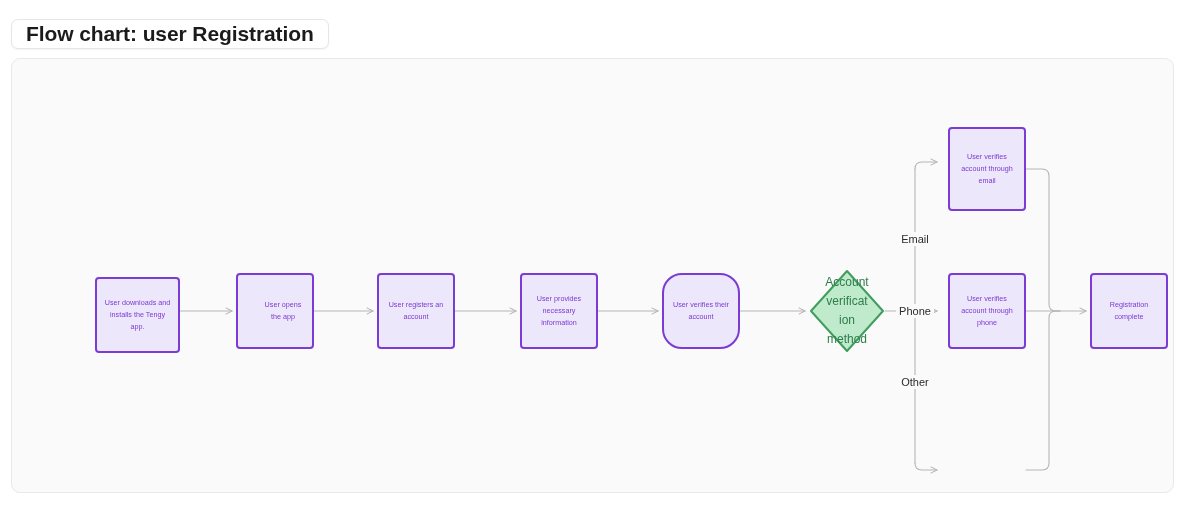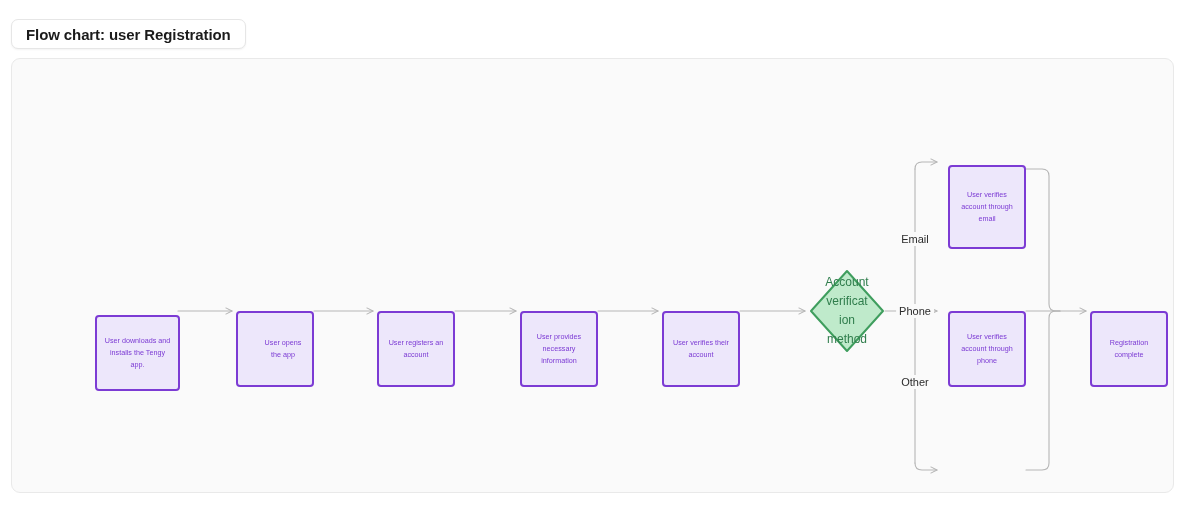--- a/index.html
+++ b/index.html
@@ -26,21 +26,21 @@
     display: flex;
     align-items: center;
     padding: 0 14px;
     background: #ffffff;
     border: 1px solid #e6e6e6;
     border-radius: 7px;
     box-shadow: 0 1px 2px rgba(0,0,0,0.05);
     box-sizing: border-box;
   }
   .title-chip .title-text {
-    font-size: 15px;
+    font-size: 21px;
     font-weight: bold;
     color: #1b1b1b;
     letter-spacing: -0.1px;
     white-space: nowrap;
   }
 
   
   .canvas-panel {
     position: absolute;
     left: 11px;
@@ -76,21 +76,20 @@
     box-sizing: border-box;
     display: flex;
     align-items: center;
     justify-content: center;
     text-align: center;
   }
   .node-process {
     background: #ede7fb;
     border: 2px solid #7c3bd4;
     border-radius: 4px;
-    margin-top: 38px;
   }
   .node-process .node-label {
     font-size: 7.2px;
     line-height: 1.65;
     color: #7c3bd4;
     padding: 0 7px;
     font-weight: normal;
   }
 
   
@@ -179,21 +178,21 @@
       </div>
 
       <div class="node node-process" style="left:365px; top:214px; width:78px; height:76px;">
         <span class="node-label">User registers an account</span>
       </div>
 
       <div class="node node-process" style="left:508px; top:214px; width:78px; height:76px;">
         <span class="node-label">User provides necessary information</span>
       </div>
 
-      <div class="node node-process" style="left:650px; top:214px; width:78px; height:76px;">
+      <div class="node node-process" style="left:650px; top:214px; width:78px; height:76px;border-radius:20px;">
         <span class="node-label">User verifies their account</span>
       </div>
 
       <div class="node node-decision" style="left:797px; top:210px; width:76px; height:84px;">
         <svg class="diamond-shape" viewBox="0 0 76 84" preserveAspectRatio="none">
           <polygon points="38,2 74,42 38,82 2,42" fill="#bfeacb" stroke="#3f9e5e" stroke-width="2" stroke-linejoin="round"></polygon>
         </svg>
         <span class="node-label">Account verificat ion method</span>
       </div>
 

